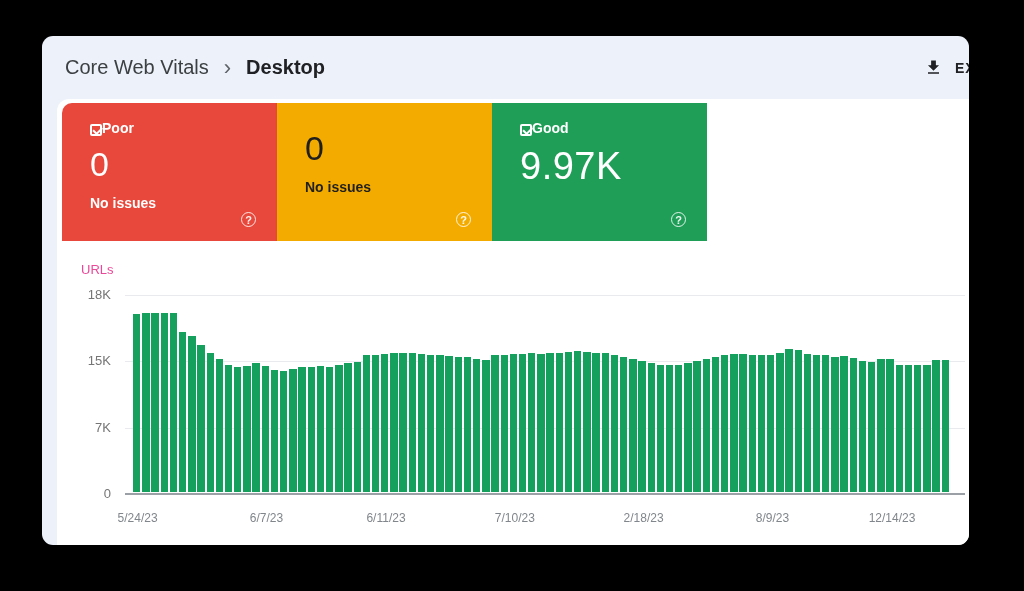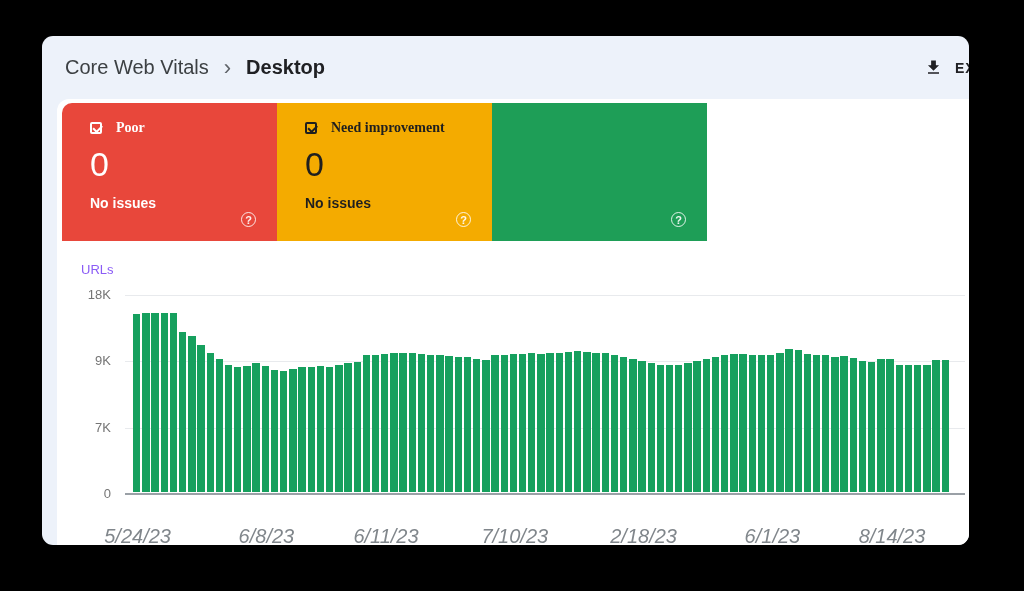--- a/index.html
+++ b/index.html
@@ -18,44 +18,44 @@
               align-items:center;gap:12px;color:#202124;font-size:14px;
               font-weight:700;letter-spacing:1px;white-space:nowrap;cursor:pointer;}
   .export-btn svg{display:block;}
   
   .panel{position:absolute;left:15px;top:63px;width:926px;height:446px;
          background:#FFFFFF;border-top-left-radius:12px;}
   
   .cards{position:absolute;left:5px;top:4px;display:flex;}
   .card{width:215px;height:138px;position:relative;padding:17px 0 0 28px;}
   .card:first-child{border-top-left-radius:10px;}
-  .card-head{display:flex;align-items:center;gap:14px;font-size:14px;font-weight:700;font-family:Liberation Serif, serif;}
+  .card-head{display:flex;align-items:flex-end;gap:0;font-size:14px;font-weight:700;}
   .checkbox{width:12px;height:12px;border:2px solid currentColor;border-radius:2px;
             position:relative;flex:0 0 auto;cursor:pointer;}
   .checkbox::after{content:"";position:absolute;left:0.5px;top:1px;width:7px;height:3.5px;
             border-left:2px solid currentColor;border-bottom:2px solid currentColor;
             transform:rotate(-45deg);}
   .card-value{font-size:34px;font-weight:400;margin-top:9px;letter-spacing:0.5px;}
   .card-good .card-value{font-size:38px;}
   .card-sub{font-size:14px;font-weight:700;margin-top:11px;}
   .card-sub:empty{display:none;}
   .help{position:absolute;right:21px;bottom:14px;width:15px;height:15px;
         border:1.5px solid rgba(255,255,255,0.85);border-radius:50%;
         color:rgba(255,255,255,0.92);font-size:11px;font-weight:700;
         display:flex;align-items:center;justify-content:center;cursor:pointer;}
   
-  .urls-label{position:absolute;left:24px;top:163px;font-size:13px;color:#8b5cf6;}
+  .urls-label{position:absolute;left:24px;top:163px;font-size:13px;color:#ec4899;}
   .ylabel{position:absolute;left:0;width:54px;text-align:right;font-size:13px;color:#757575;}
   .plot{position:absolute;left:68px;top:196px;width:840px;height:199px;}
   .gridline{position:absolute;left:0;width:100%;height:1px;background:#E8EAED;}
   .gridline.baseline{height:2px;background:#9AA0A6;}
   .bars{position:absolute;left:8px;bottom:2px;display:flex;align-items:flex-end;gap:1.8px;}
   .bar{width:7.4px;}
-  .xlabel{position:absolute;top:426px;transform:translateX(-50%);font-size:20px;
-          color:#80868B;white-space:nowrap;font-style:italic;}
+  .xlabel{position:absolute;top:412px;transform:translateX(-50%);font-size:12px;
+          color:#80868B;white-space:nowrap;}
 </style>
 </head>
 <body>
 
 <div class="screen">
   <div class="page">
 
     <div class="topbar">
       <span class="bc-root">Core Web Vitals</span>
       <span class="bc-chevron">›</span>
@@ -76,38 +76,39 @@
         <div class="card card-poor" style="background: rgb(232, 71, 59); color: rgb(255, 255, 255);">
           <div class="card-head">
             <span class="checkbox"></span>
             <span>Poor</span>
           </div>
           <div class="card-value">0</div>
           <div class="card-sub">No issues</div>
           <div class="help">?</div>
         </div>
         <div class="card card-ni" style="background: rgb(244, 171, 0); color: rgb(31, 31, 31);">
-          <div class="card-head">
-            <span class="checkbox"></span>
-            <span>Need improvement</span>
-          </div>
           <div class="card-value">0</div>
           <div class="card-sub">No issues</div>
           <div class="help">?</div>
         </div>
         <div class="card card-good" style="background: rgb(30, 158, 87); color: rgb(255, 255, 255);">
+          <div class="card-head">
+            <span class="checkbox"></span>
+            <span>Good</span>
+          </div>
+          <div class="card-value">9.97K</div>
 
           <div class="help">?</div>
         </div>
       </div>
 
       <div class="urls-label">URLs</div>
       <div id="ylabels">
           <div class="ylabel" style="top: 188px;">18K</div>
-          <div class="ylabel" style="top: 254.333px;">9K</div>
+          <div class="ylabel" style="top: 254.333px;">15K</div>
           <div class="ylabel" style="top: 320.667px;">7K</div>
           <div class="ylabel" style="top: 387px;">0</div>
         </div>
 
       <div class="plot" id="plot">
         <div id="gridlines">
             <div class="gridline" style="top: 0px;"></div>
             <div class="gridline" style="top: 66.3333px;"></div>
             <div class="gridline" style="top: 132.667px;"></div>
             <div class="gridline baseline" style="top: 198px;"></div>
@@ -200,23 +201,23 @@
             <div class="bar" style="height: 126.7px; background: rgb(22, 160, 94);"></div>
             <div class="bar" style="height: 126.7px; background: rgb(22, 160, 94);"></div>
             <div class="bar" style="height: 127.4px; background: rgb(22, 160, 94);"></div>
             <div class="bar" style="height: 132px; background: rgb(22, 160, 94);"></div>
             <div class="bar" style="height: 132.3px; background: rgb(22, 160, 94);"></div>
           </div>
       </div>
 
       <div id="xlabels">
           <div class="xlabel" style="left: 80.6px;">5/24/23</div>
-          <div class="xlabel" style="left: 209.4px;">6/8/23</div>
+          <div class="xlabel" style="left: 209.4px;">6/7/23</div>
           <div class="xlabel" style="left: 329px;">6/11/23</div>
           <div class="xlabel" style="left: 457.8px;">7/10/23</div>
           <div class="xlabel" style="left: 586.6px;">2/18/23</div>
-          <div class="xlabel" style="left: 715.4px;">6/1/23</div>
-          <div class="xlabel" style="left: 835px;">8/14/23</div>
+          <div class="xlabel" style="left: 715.4px;">8/9/23</div>
+          <div class="xlabel" style="left: 835px;">12/14/23</div>
         </div>
 
     </div>
   </div>
 </div>
 
 </body></html>

